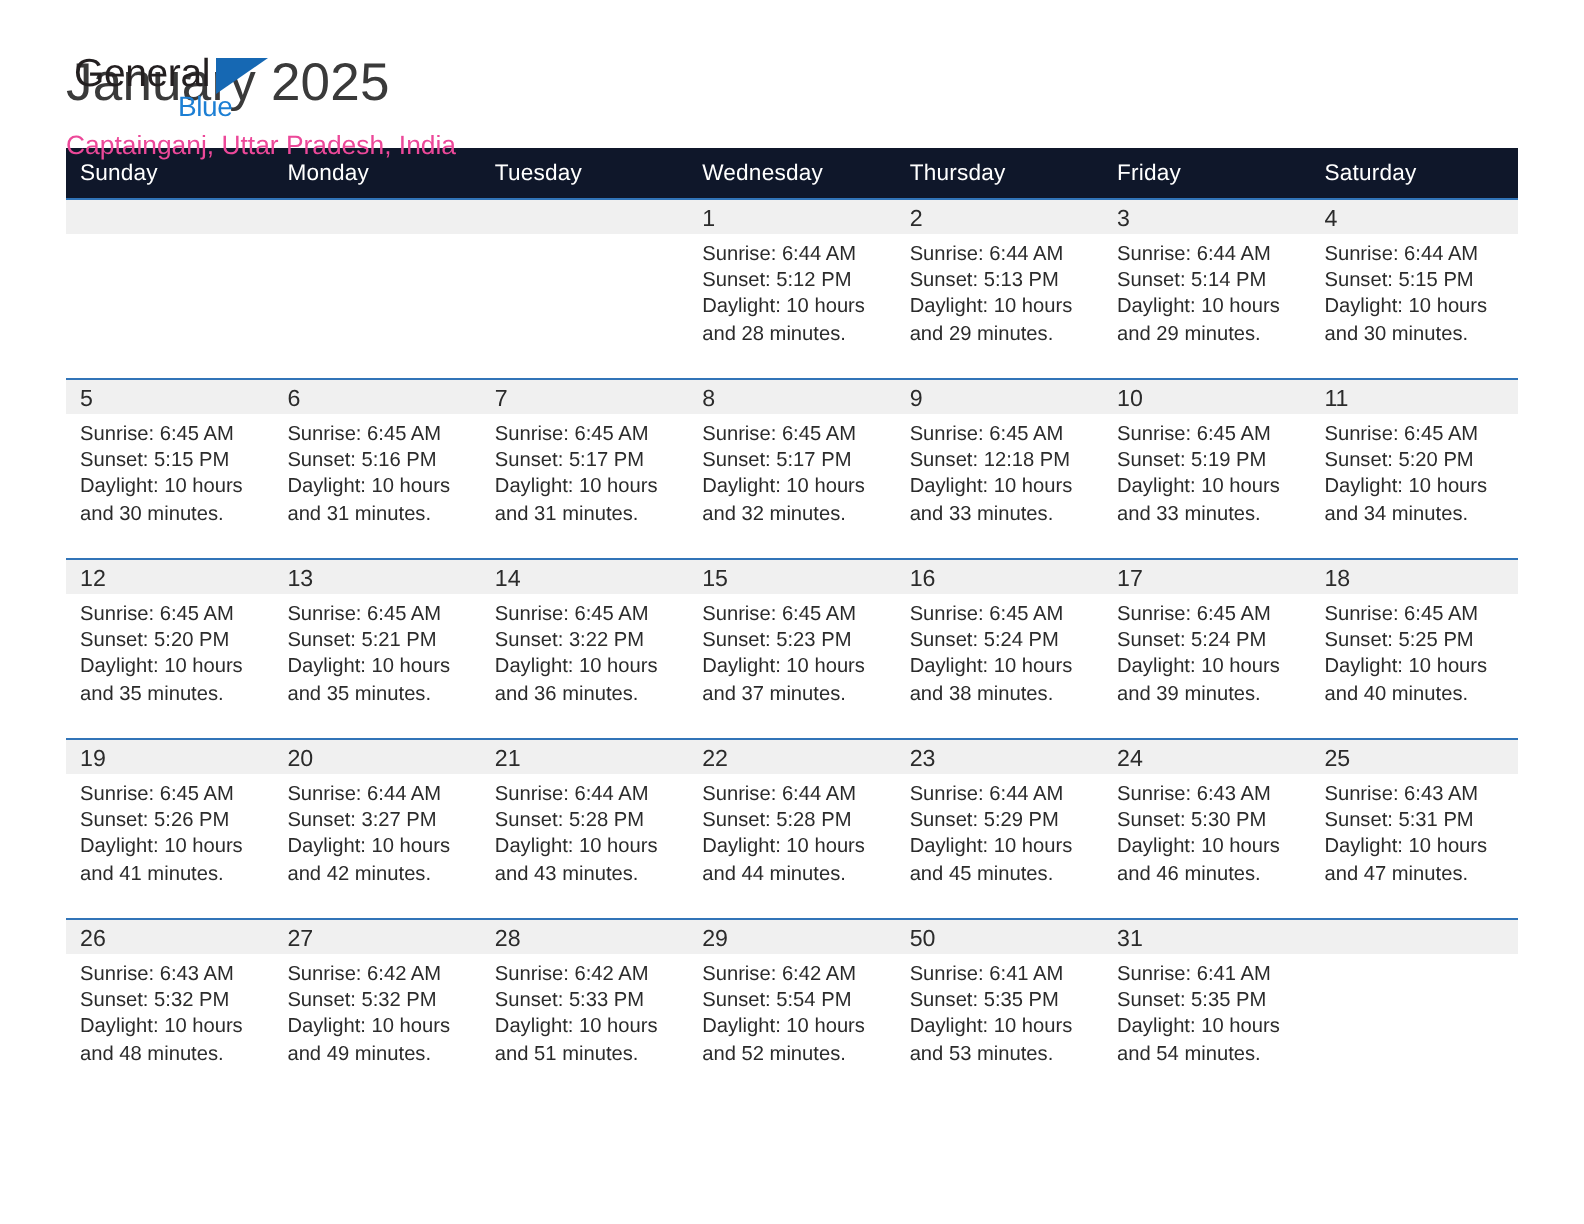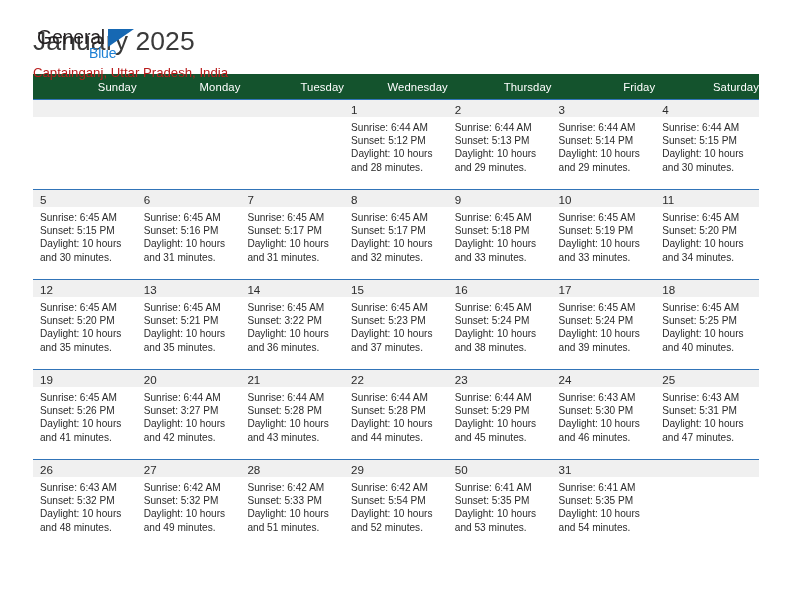--- a/index.html
+++ b/index.html
@@ -71,38 +71,38 @@
   .cal-title {
     font-size: 26.5px;
     color: #3a3a3a;
     line-height: 1.12;
     font-weight: normal;
     margin: 0;
     letter-spacing: 0.1px;
   }
   .cal-subtitle {
     font-size: 13.2px;
-    color: #b91c1c;
+    color: #ec4899;
     margin: 9px 0 0 0;
     line-height: 1.1;
     font-weight: normal;
   }
 
   
   .calendar {
     width: 726px;
     border-collapse: collapse;
     table-layout: fixed;
   }
   .calendar th {
-    background: #14532d;
+    background: #0f172a;
     color: #ffffff;
     font-size: 11.3px;
     font-weight: normal;
-    text-align: right;
+    text-align: left;
     padding: 6px 0 6px 7px;
     height: 13px;
     letter-spacing: 0.1px;
   }
   .calendar td {
     vertical-align: top;
     padding: 0;
     border-top: 1.2px solid #3174b8;
     height: 89px;
   }
@@ -245,21 +245,21 @@
               <div>Sunrise: 6:45 AM</div>
               <div>Sunset: 5:17 PM</div>
               <div>Daylight: 10 hours</div>
               <div>and 32 minutes.</div>
             </div>
           </td>
           <td class="">
             <div class="daynum-band">9</div>
             <div class="cell-body">
               <div>Sunrise: 6:45 AM</div>
-              <div>Sunset: 5:18 PM</div>
+              <div>Sunset: 12:18 PM</div>
               <div>Daylight: 10 hours</div>
               <div>and 33 minutes.</div>
             </div>
           </td>
           <td class="">
             <div class="daynum-band">10</div>
             <div class="cell-body">
               <div>Sunrise: 6:45 AM</div>
               <div>Sunset: 5:19 PM</div>
               <div>Daylight: 10 hours</div>

